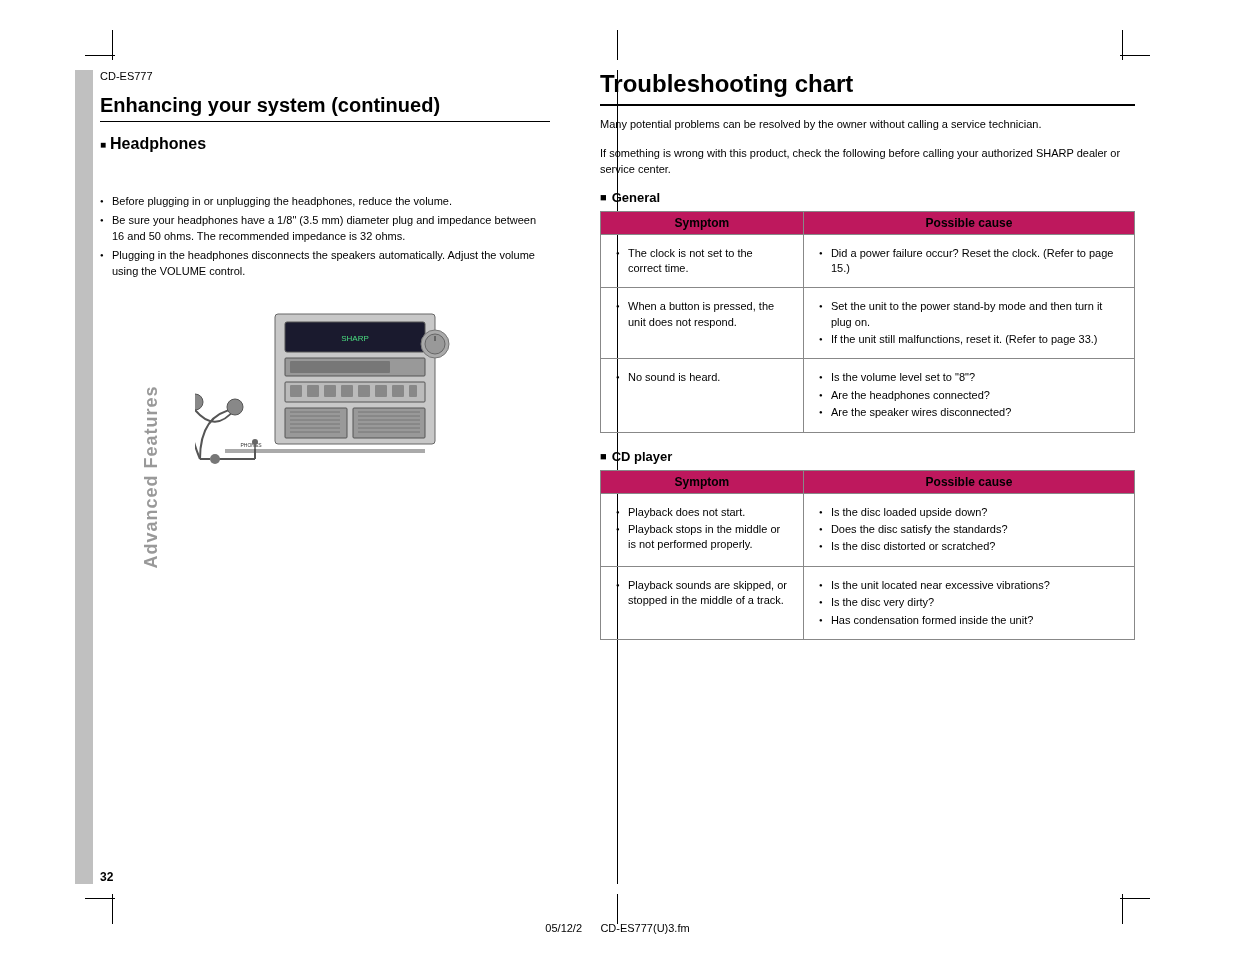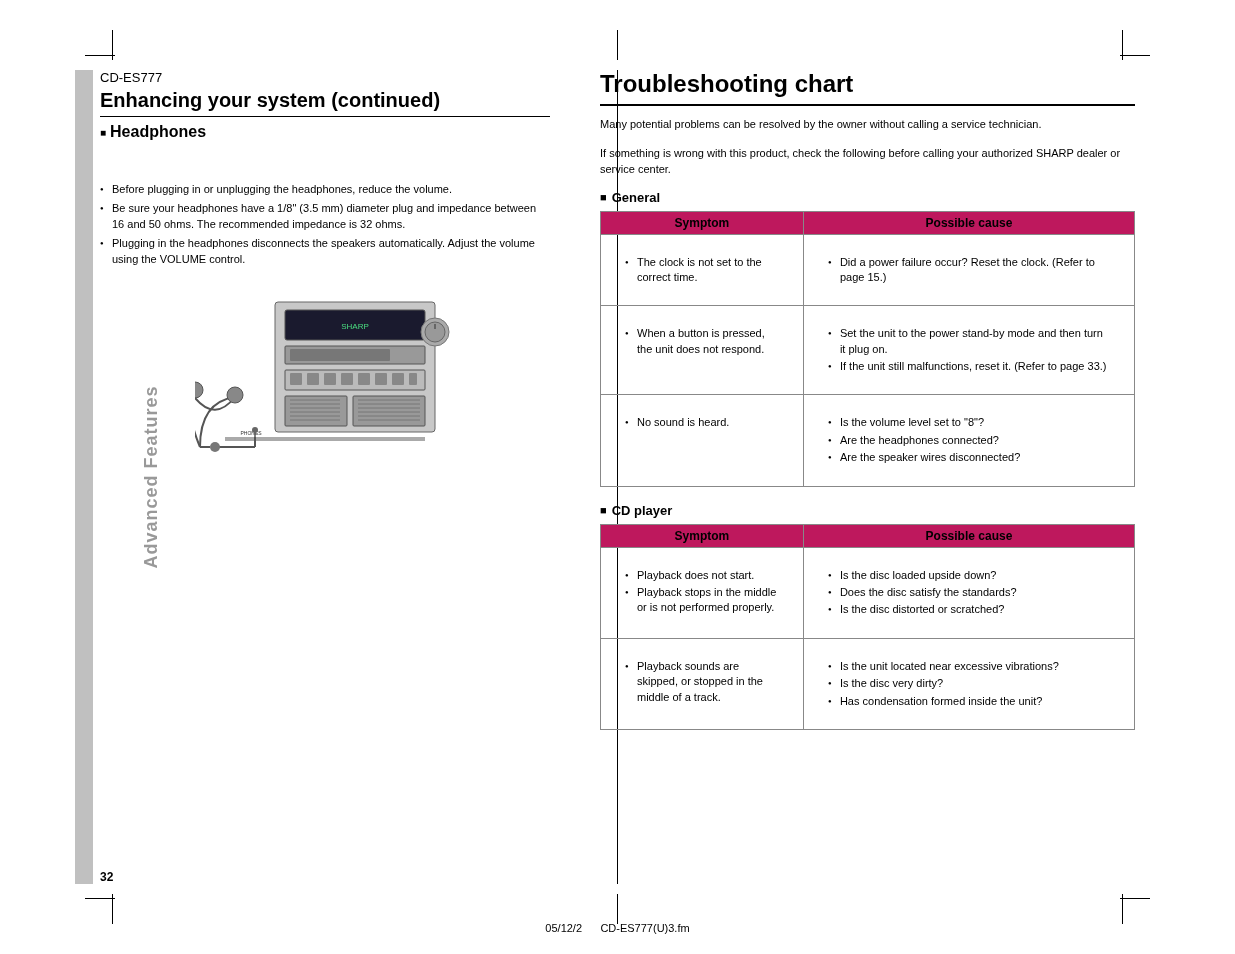--- a/index.html
+++ b/index.html
@@ -72,31 +72,31 @@
     .sidebar-bar {
       position: absolute;
       left: -25px;
       top: 0;
       bottom: 0;
       width: 18px;
       background: #c0c0c0;
     }
 
     .model-number {
-      font-size: 13px;
+      font-size: 11px;
       color: #000;
-      margin-bottom: 4px;
+      margin-bottom: 12px;
     }
 
     .left-title {
       font-size: 20px;
       font-weight: bold;
       border-bottom: 1px solid #000;
       padding-bottom: 4px;
-      margin-bottom: 6px;
+      margin-bottom: 13px;
     }
 
     .section-heading {
       display: flex;
       align-items: center;
       font-weight: bold;
       font-size: 16px;
       margin-bottom: 6px;
       text-align: center;
     }
@@ -198,21 +198,21 @@
     .trouble-table td {
       border: 1px solid #888;
       padding: 4px 8px;
       vertical-align: top;
       line-height: 1.4;
     }
 
     .trouble-table td ul {
       list-style: none;
       padding: 0;
-      margin: 16px;
+      margin: 7px;
     }
 
     .trouble-table td ul li {
       padding-left: 12px;
       position: relative;
       margin-bottom: 2px;
     }
 
     .trouble-table td ul li::before {
       content: '●';

